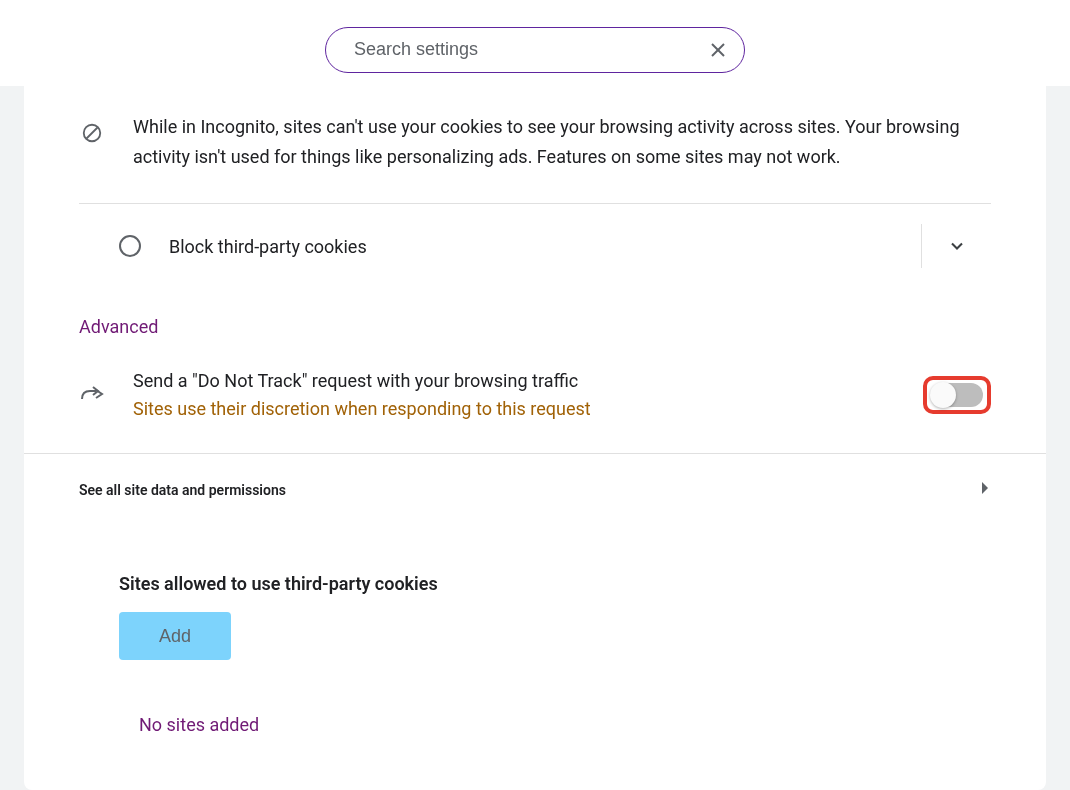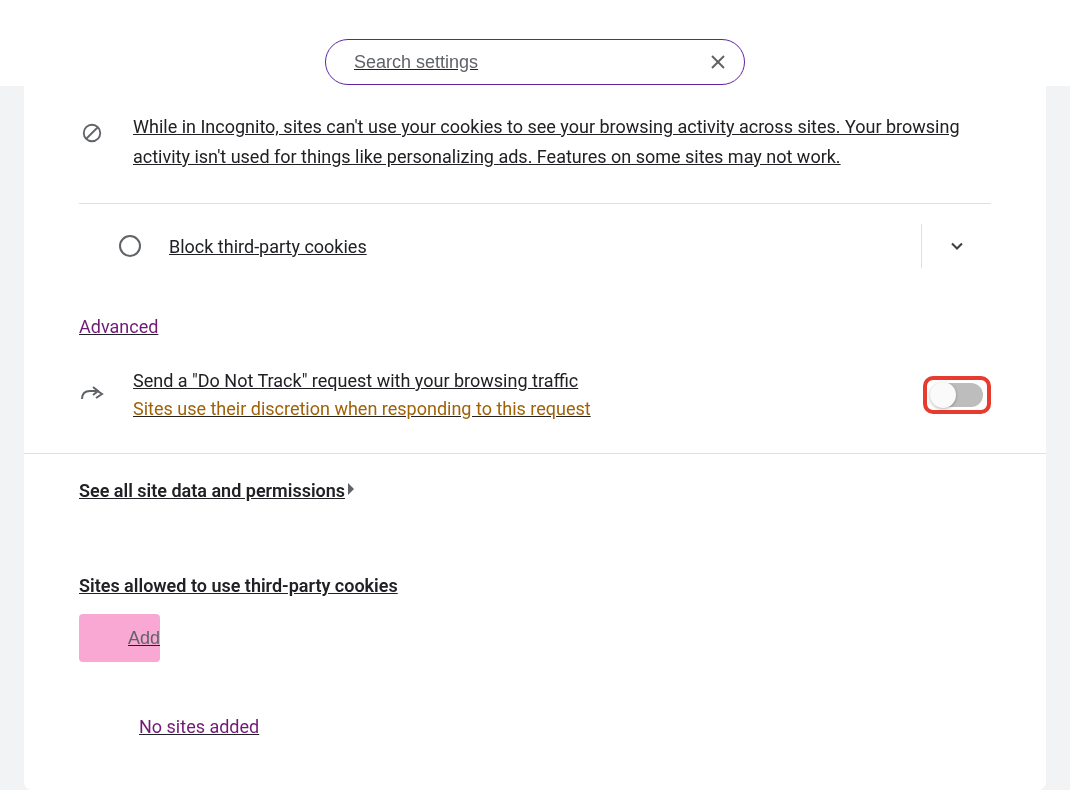--- a/index.html
+++ b/index.html
@@ -11,26 +11,25 @@
     font-family: "Segoe UI", -apple-system, BlinkMacSystemFont, Roboto, sans-serif;
     background: #ffffff;
     width: 1070px;
     height: 790px;
     overflow: hidden;
     color: #202124;
   }
   .header {
     height: 86px;
     display: flex;
-    align-items: flex-end;
+    align-items: center;
     justify-content: center;
     background: #ffffff;
     padding-top: 14px;
     border-bottom: 1px solid #fff;
-    text-decoration: underline;
   }
   .search-box {
     width: 420px;
     height: 46px;
     border: 1px solid #5f259f;
     border-radius: 999px;
     display: flex;
     align-items: center;
     padding: 0 14px 0 28px;
     background: #fff;
@@ -54,21 +53,20 @@
     justify-content: center;
     cursor: pointer;
     color: #5f6368;
   }
   .page {
     background: #f1f3f4;
     height: 704px;
     padding: 0 0;
     display: flex;
     justify-content: center;
-    text-decoration: underline;
   }
   .card {
     width: 1022px;
     background: #ffffff;
     border-radius: 0 0 8px 8px;
   }
   .incognito-section {
     padding: 26px 55px 30px 55px;
     display: flex;
     align-items: flex-start;
@@ -177,59 +175,59 @@
     box-shadow: 0 1px 3px rgba(0,0,0,0.3);
     position: absolute;
     left: -1px;
     top: -1px;
   }
 
   .see-all-row {
     padding: 26px 55px 28px 55px;
     display: flex;
     align-items: center;
-    justify-content: flex-start;
-    font-size: 18px;
+    justify-content: space-between;
+    font-size: 14px;
     color: #202124;
     font-weight: 600;
   }
   .see-all-row .arrow {
     color: #5f6368;
   }
 
   .allowed-section {
     padding: 46px 55px 12px 55px;
+    margin-left: 40px;
   }
   .allowed-title {
     font-size: 18px;
     font-weight: 600;
     color: #202124;
     margin-bottom: 18px;
   }
   .allowed-body {
     display: flex;
     align-items: center;
     gap: 30px;
   }
   .allowed-desc {
     font-size: 18px;
     line-height: 30px;
     color: #202124;
     flex: 1;
   }
   .add-btn {
-    width: 81px;
+    width: 112px;
     height: 48px;
-    background: #f9a8d4;
+    background: #7dd3fc;
     color: #5f6368;
     font-size: 18px;
     border: none;
     border-radius: 4px;
     cursor: pointer;
-    text-align: right;
   }
   .no-sites {
     padding: 42px 55px 0 115px;
     font-size: 18px;
     color: #701a75;
   }
 </style>
 </head>
 <body>
 

